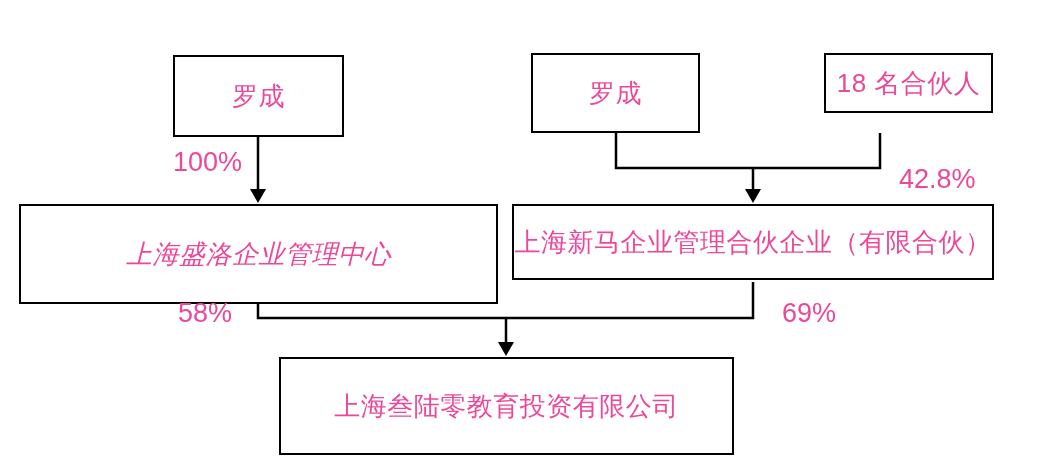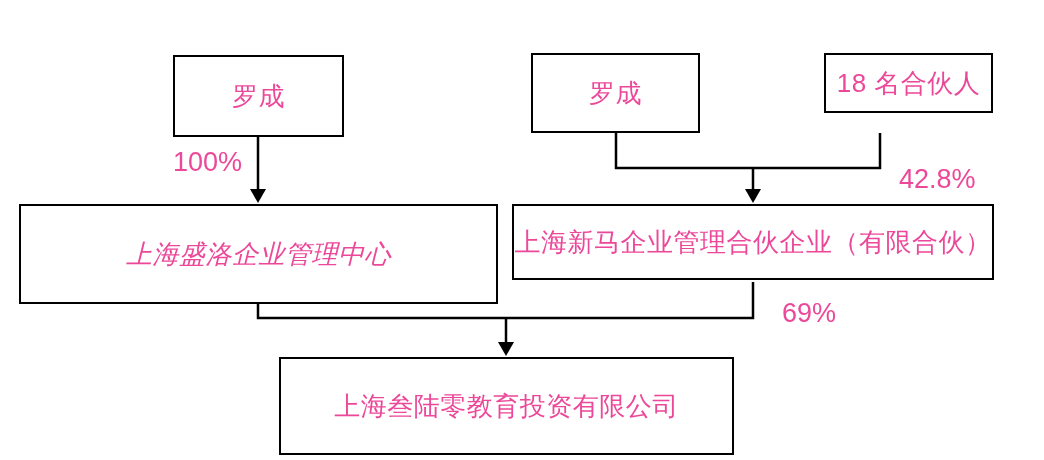--- a/index.html
+++ b/index.html
@@ -79,16 +79,17 @@
 
   <div class="node" style="left:512px; top:204px; width:482px; height:76px;">上海新马企业管理合伙企业（有限合伙）</div>
 
   <div class="node" style="left:279px; top:357px; width:455px; height:98px;">上海叁陆零教育投资有限公司</div>
 
   <div class="pct right-align" style="left:160px; top:149px; width:82px;">100%</div>
 
 
   <div class="pct" style="left:899px; top:166px;">42.8%</div>
 
+  <div class="pct right-align" style="left:150px; top:300px; width:82px;">58%</div>
 
   <div class="pct" style="left:782px; top:300px;">69%</div>
 
 </div>
 
 </body></html>

